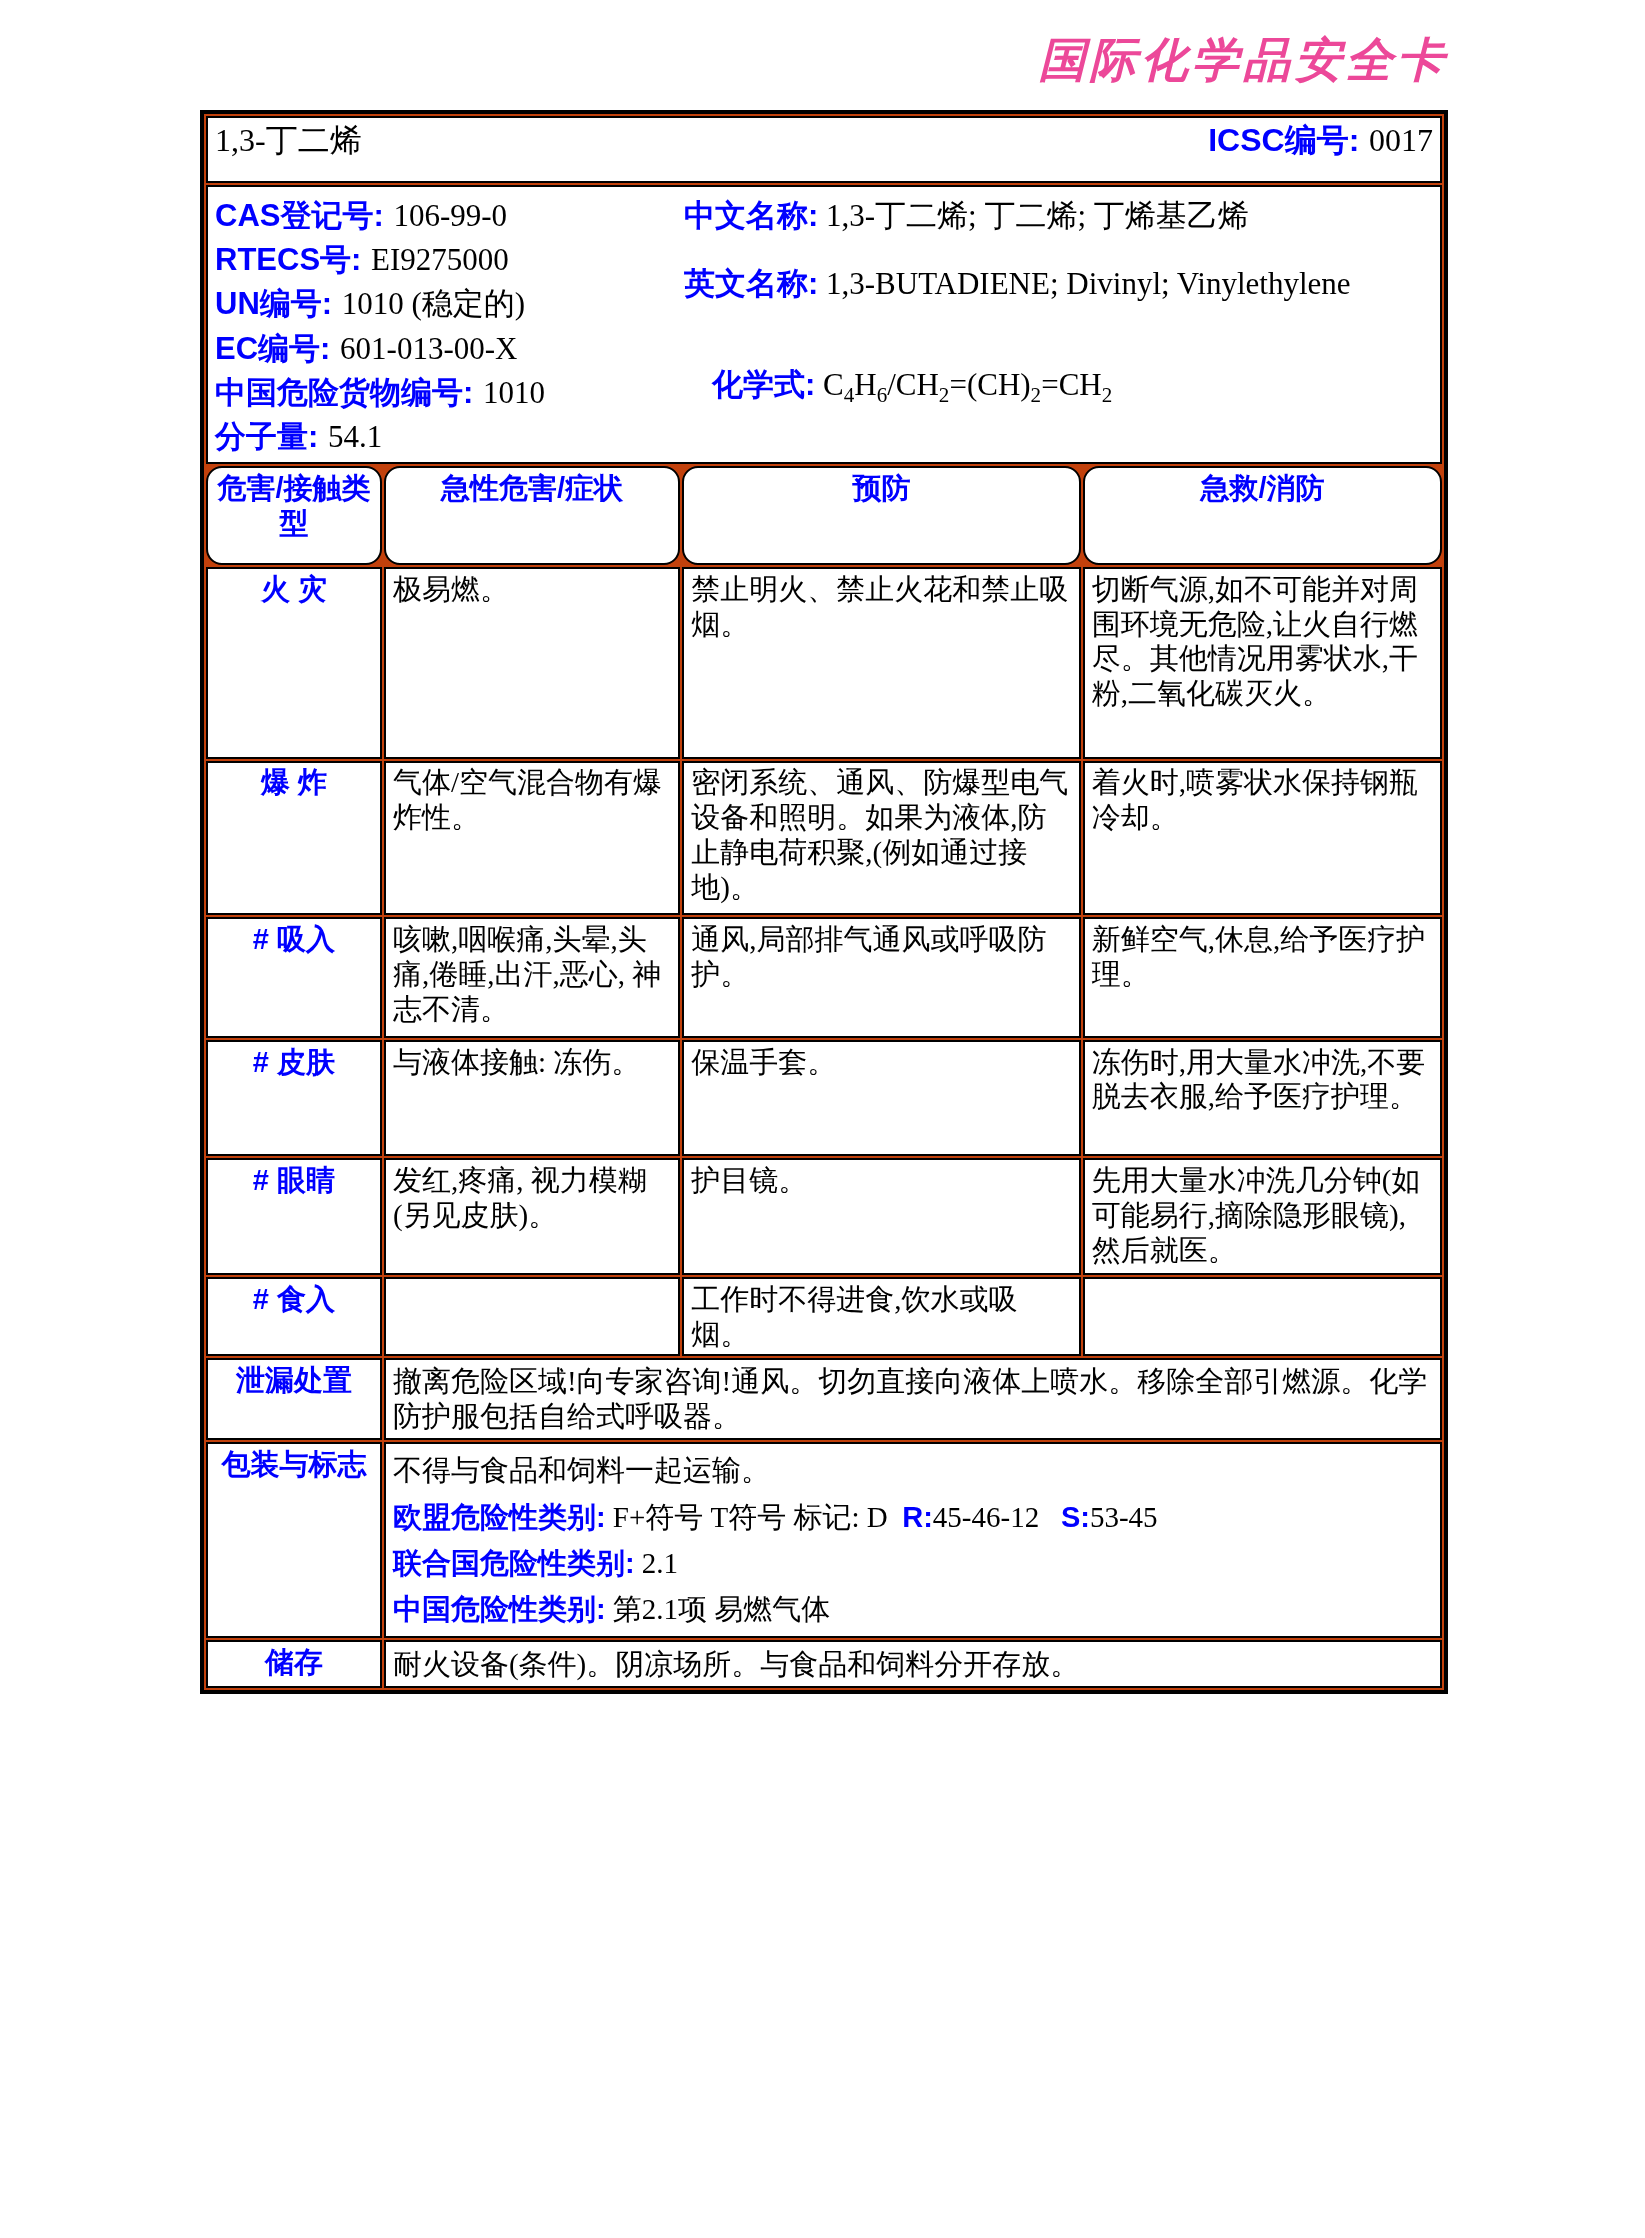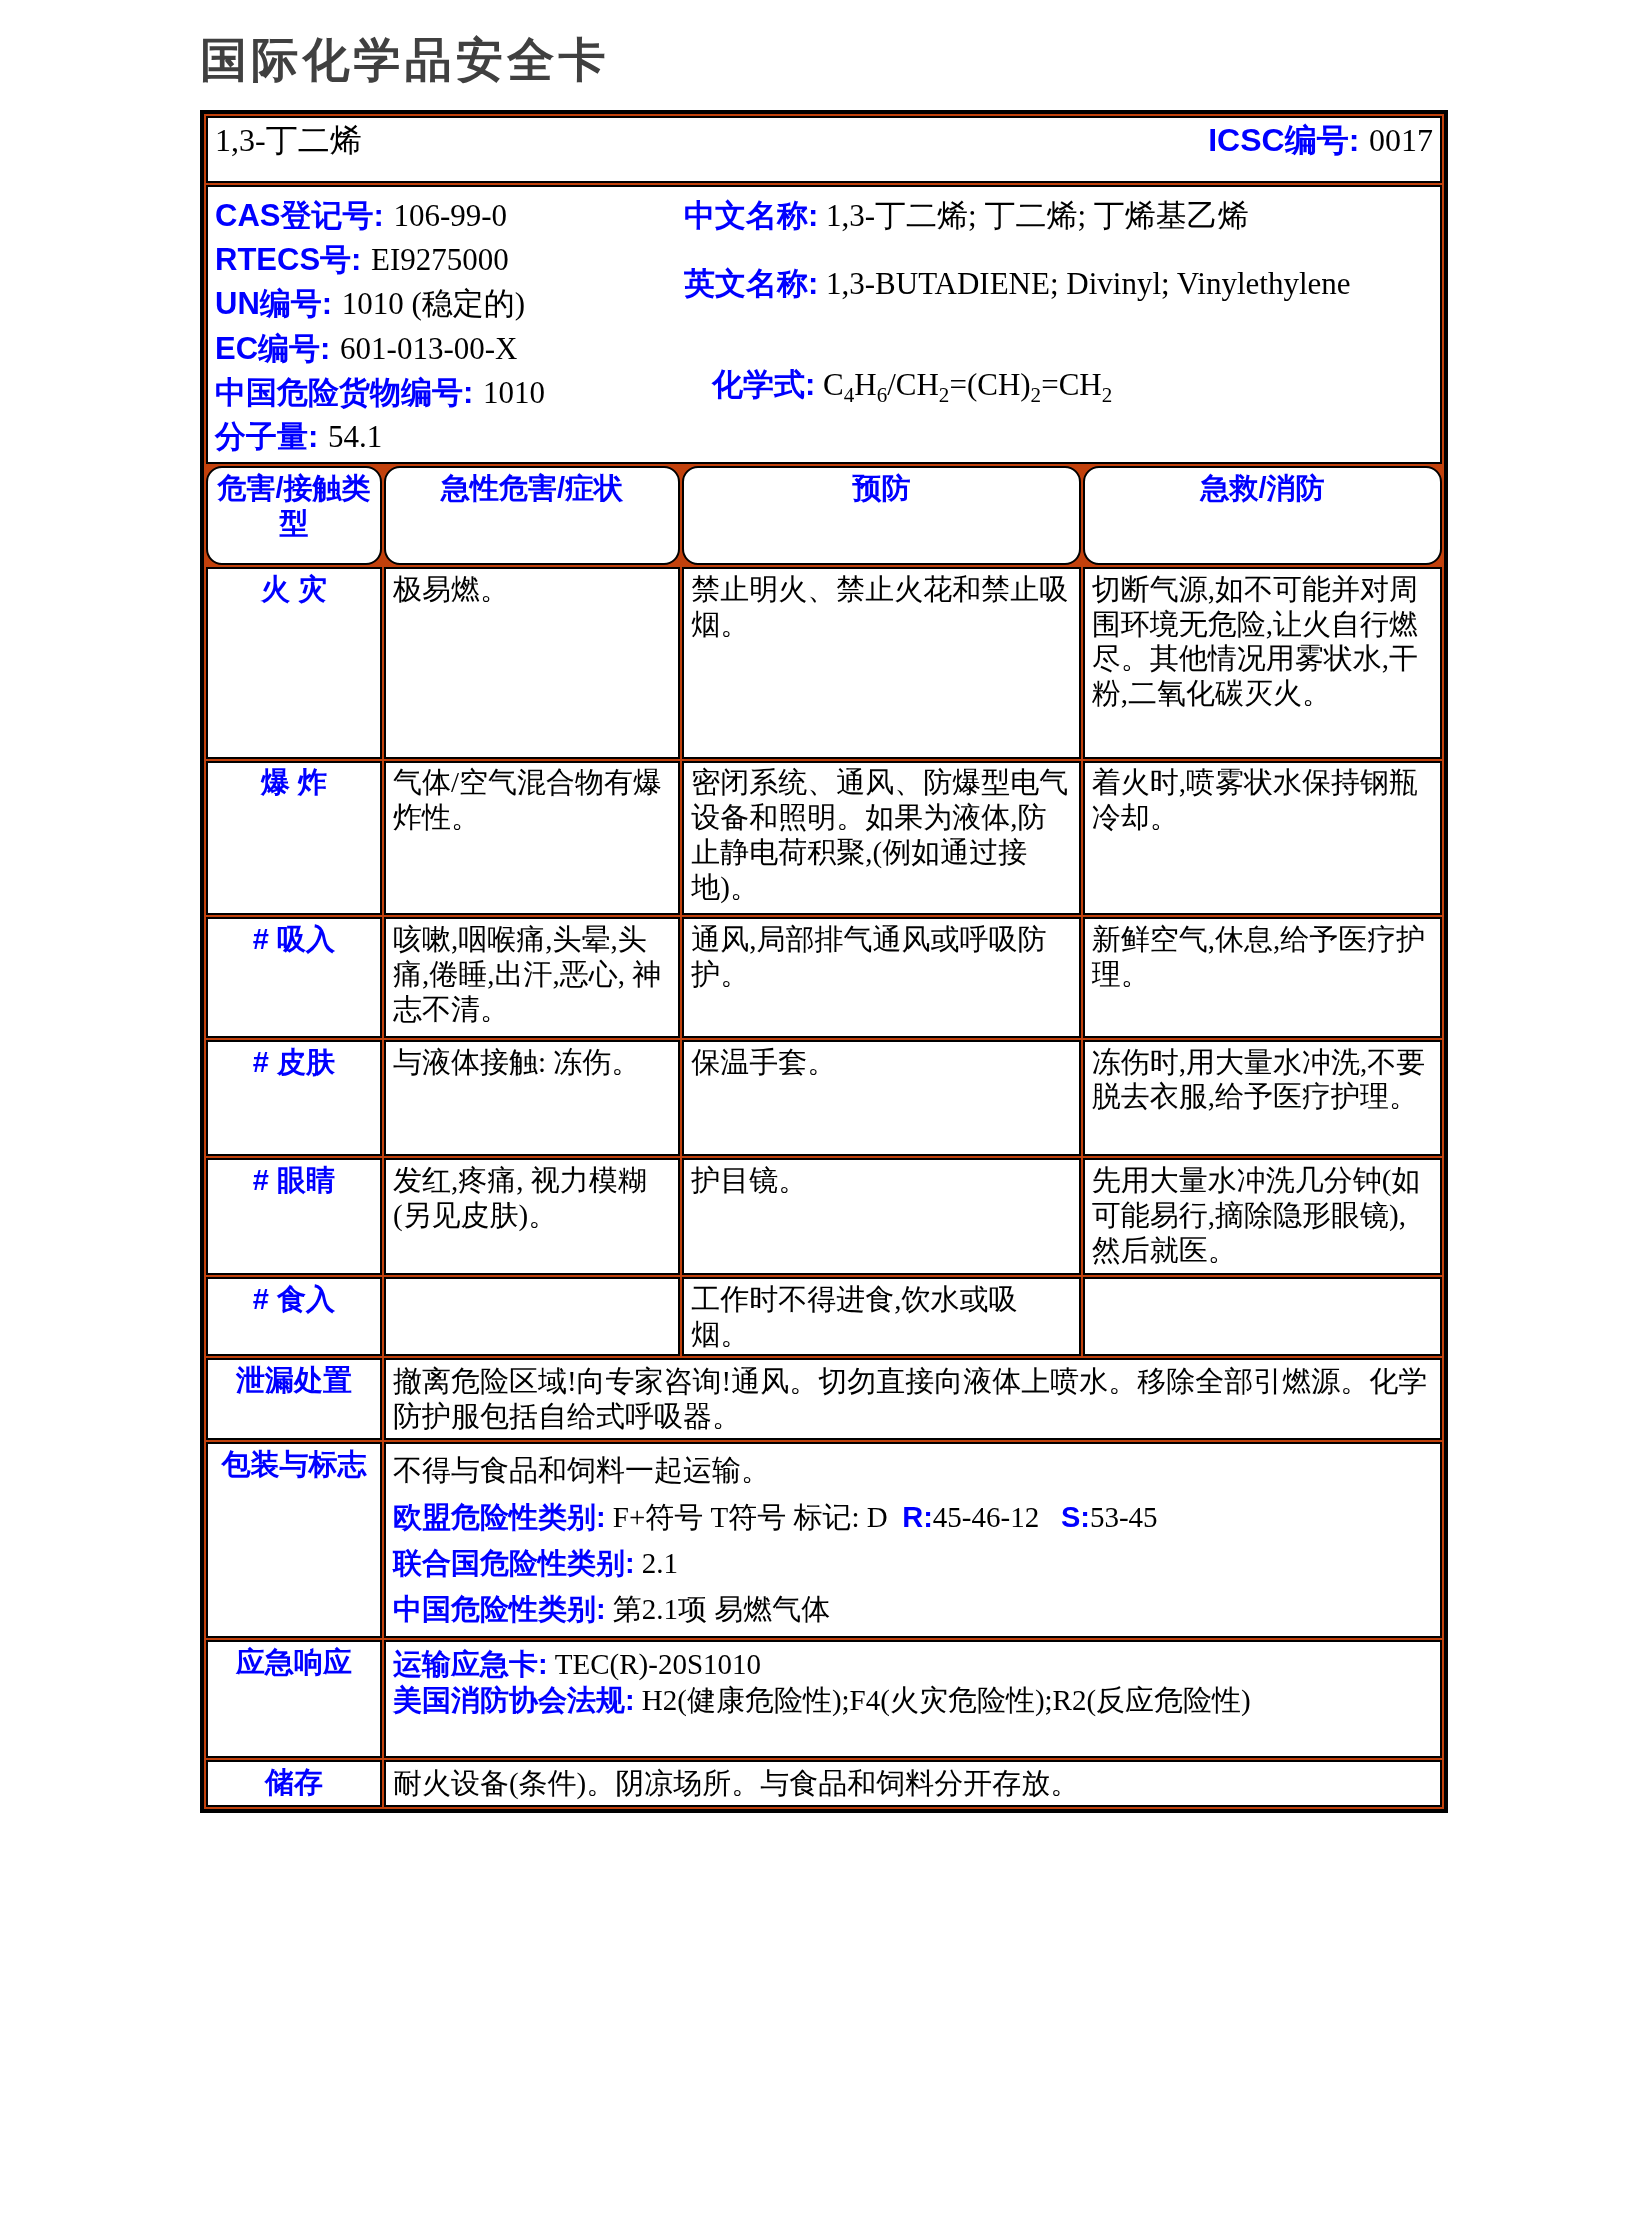--- a/index.html
+++ b/index.html
@@ -5,27 +5,28 @@
   html,body{margin:0;padding:0;background:#ffffff;}
   body{
     width:1645px;height:2239px;position:relative;
     font-family:"Liberation Serif","DejaVu Serif",serif;
     color:#000000;
   }
   .page{width:1645px;height:2239px;background:#fff;overflow:hidden;}
   .content{margin:0 auto;width:1248px;padding-left:0;margin-left:200px;}
 
   .doc-title{
-    text-align:left;
+    text-align:right;
     font-family:"Liberation Sans","DejaVu Sans",sans-serif;
     font-weight:bold;
     font-size:47px;
     letter-spacing:4.2px;
-    color:#404040;
+    color:#ec4899;
     margin:29px 0 18px 0;
+    font-style:italic;
   }
 
   table.card{
     width:1248px;
     border:4.2px solid #000;
     border-collapse:separate;
     border-spacing:2.8px;
     background:#c2410c;
   }
   table.card td{
@@ -223,27 +224,20 @@
       <tr class="h-pack">
         <td class="row-label">包装与标志</td>
         <td colspan="3" class="section-content">
               <div class="seg-line"><span>不得与食品和饲料一起运输。</span></div>
               <div class="seg-line"><span class="lbl">欧盟危险性类别:</span><span> F+符号 T符号 标记: D  </span><span class="lbl">R:</span><span>45-46-12   </span><span class="lbl">S:</span><span>53-45</span></div>
               <div class="seg-line"><span class="lbl">联合国危险性类别:</span><span> 2.1</span></div>
               <div class="seg-line"><span class="lbl">中国危险性类别:</span><span> 第2.1项 易燃气体</span></div>
             </td>
       </tr>
 
-      <tr class="h-emer">
-        <td class="row-label">应急响应</td>
-        <td colspan="3" class="section-content">
-              <div class="seg-line"><span class="lbl">运输应急卡:</span><span> TEC(R)-20S1010</span></div>
-              <div class="seg-line"><span class="lbl">美国消防协会法规:</span><span> H2(健康危险性);F4(火灾危险性);R2(反应危险性)</span></div>
-            </td>
-      </tr>
 
       <tr class="h-stor">
         <td class="row-label">储存</td>
         <td colspan="3" class="section-content">
               <div class="seg-line"><span>耐火设备(条件)。阴凉场所。与食品和饲料分开存放。</span></div>
             </td>
       </tr>
 
     </tbody>
       </table>

